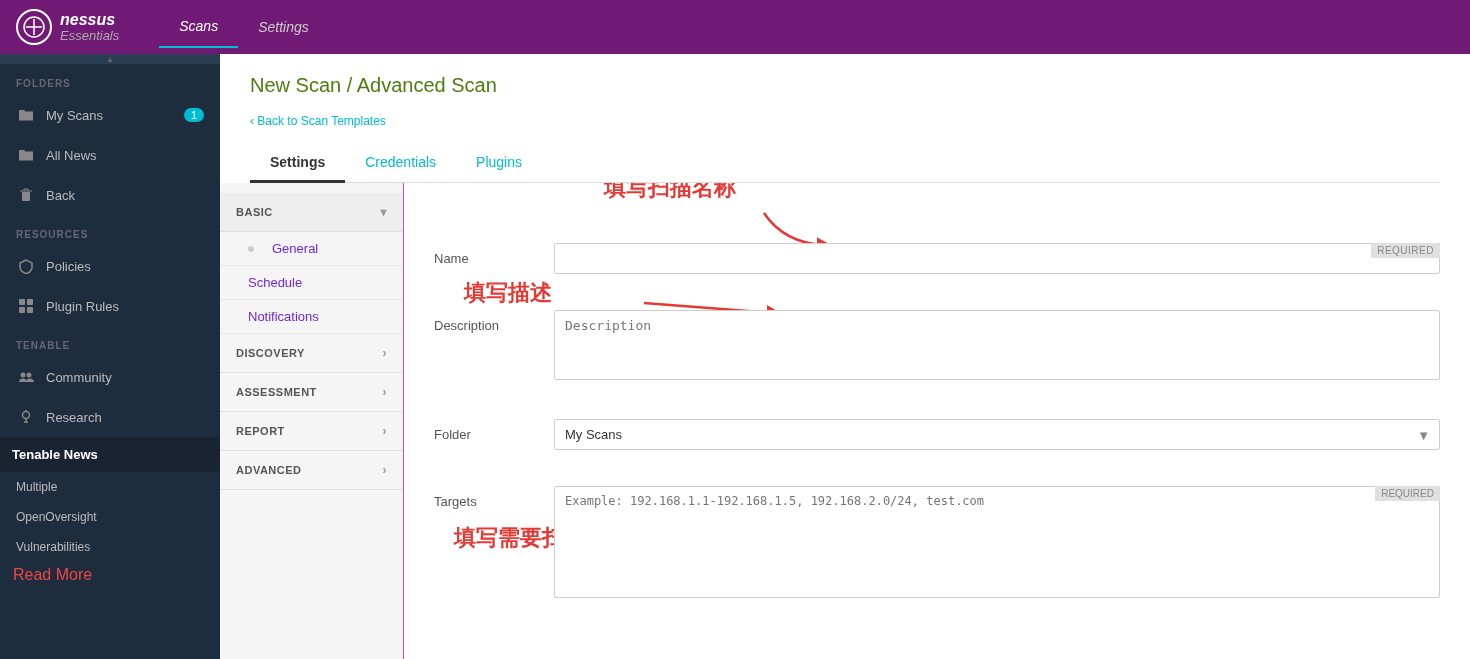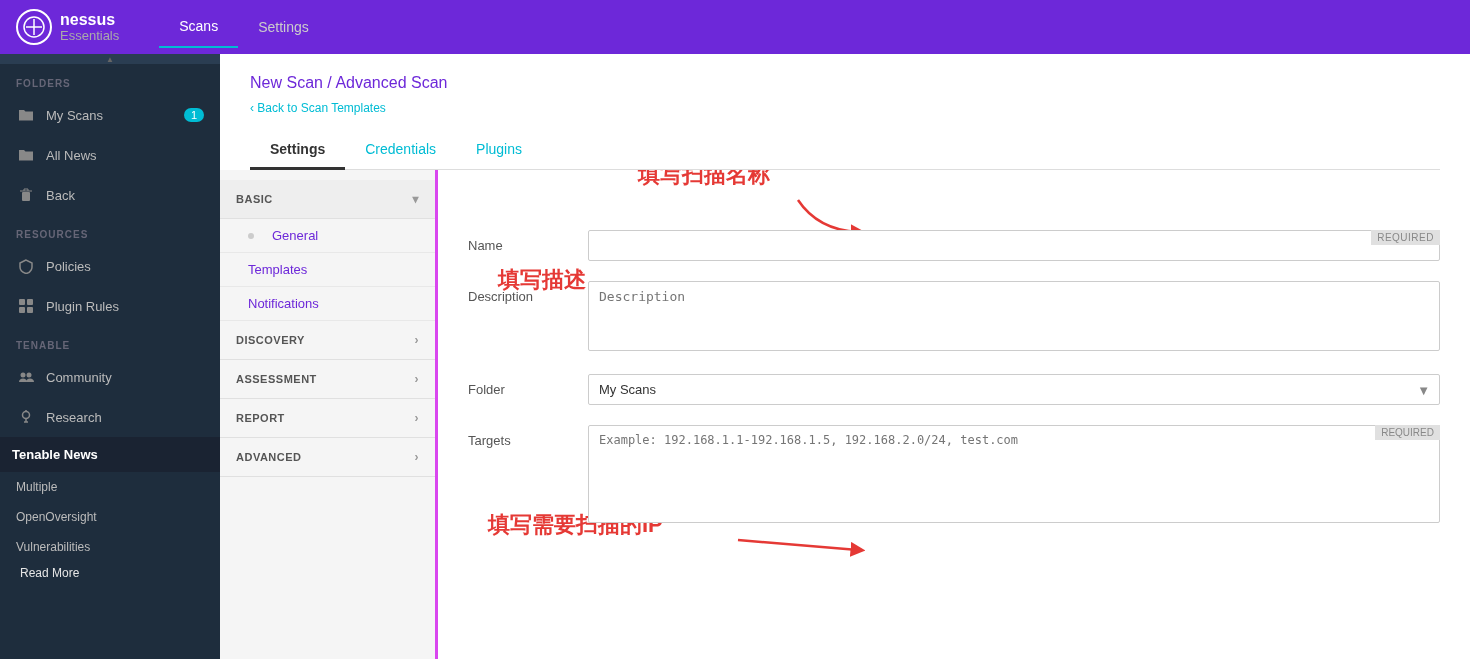--- a/index.html
+++ b/index.html
@@ -1,25 +1,26 @@
 <!DOCTYPE html>
 <html><head>
   <meta charset="utf-8">
   <style>
     * { margin: 0; padding: 0; box-sizing: border-box; }
     body { font-family: Arial, sans-serif; font-size: 13px; background: #f5f5f5; color: #333; width: 1470px; height: 659px; overflow: hidden; display: flex; flex-direction: column; }
 
     
     .top-nav {
-      background: #6d28d9;
+      background: #701a75;
       height: 54px;
       display: flex;
       align-items: center;
       padding: 0 16px;
       flex-shrink: 0;
+      font-style: italic;
     }
     .logo-area {
       display: flex;
       align-items: center;
       margin-right: 40px;
     }
     .logo-icon {
       width: 36px;
       height: 36px;
       border: 2px solid #fff;
@@ -119,24 +120,24 @@
       background: #fff;
       overflow-y: auto;
       display: flex;
       flex-direction: column;
     }
     .content-header {
       padding: 20px 30px 0;
       background: #fff;
     }
     .page-title {
-      font-size: 16px;
-      color: #6d28d9;
+      font-size: 20px;
+      color: #4d7c0f;
       font-weight: 300;
-      margin-bottom: 8px;
+      margin-bottom: 16px;
     }
     .breadcrumb-link {
       color: #00bcd4;
       font-size: 12px;
       cursor: pointer;
       text-decoration: none;
     }
     .breadcrumb-link::before { content: '‹ '; }
 
     
@@ -161,23 +162,23 @@
 
     
     .form-layout {
       display: flex;
       flex: 1;
       overflow: hidden;
     }
 
     
     .left-panel {
-      width: 218px;
+      width: 184px;
       background: #f5f5f5;
-      border-right: 3px solid #d946ef;
+      border-right: 1px solid #d946ef;
       flex-shrink: 0;
       padding-top: 10px;
     }
     .section-header {
       display: flex;
       align-items: center;
       justify-content: space-between;
       padding: 12px 16px;
       font-size: 11px;
       font-weight: bold;
@@ -210,21 +211,21 @@
     
     .right-form {
       flex: 1;
       padding: 20px 30px;
       overflow-y: auto;
       position: relative;
     }
     .form-row {
       display: flex;
       align-items: flex-start;
-      margin-bottom: 20px;
+      margin-bottom: 36px;
       gap: 20px;
     }
     .form-label {
       width: 100px;
       padding-top: 8px;
       font-size: 13px;
       color: #555;
       flex-shrink: 0;
     }
     .form-control-wrap {
@@ -288,21 +289,21 @@
       pointer-events: none;
     }
     .targets-input {
       width: 100%;
       border: 1px solid #ccc;
       border-radius: 2px;
       padding: 7px 10px;
       font-size: 12px;
       color: #aaa;
       background: #fff;
-      height: 98px;
+      height: 112px;
       resize: none;
       outline: none;
     }
     .targets-required {
       position: absolute;
       right: 0;
       top: 0;
       background: #e0e0e0;
       color: #888;
       font-size: 10px;
@@ -321,23 +322,23 @@
     .arrow-svg {
       position: absolute;
       pointer-events: none;
     }
     .news-item {
       color: #bbb;
       font-size: 12px;
       padding: 8px 16px;
     }
     .news-item-link {
-      color: #e5e5e5;
-      font-size: 12px;
-      padding: 4px 20px;
+      color: #ef4444;
+      font-size: 16px;
+      padding: 4px 13px;
       cursor: pointer;
     }
 
     .form-content-wrapper {
       position: relative;
     }
   </style>
 </head>
 <body>
 
@@ -469,21 +470,21 @@
 
         <div class="section-header expanded">
           <span>BASIC</span>
           <span class="chevron">▾</span>
         </div>
         <div class="sub-item">
           <span class="dot"></span>
           <span>General</span>
         </div>
         <div class="sub-item">
-          <span>Templates</span>
+          <span>Schedule</span>
         </div>
         <div class="sub-item">
           <span>Notifications</span>
         </div>
 
         <div class="section-header">
           <span>DISCOVERY</span>
           <span class="chevron">›</span>
         </div>
         <div class="section-header">

